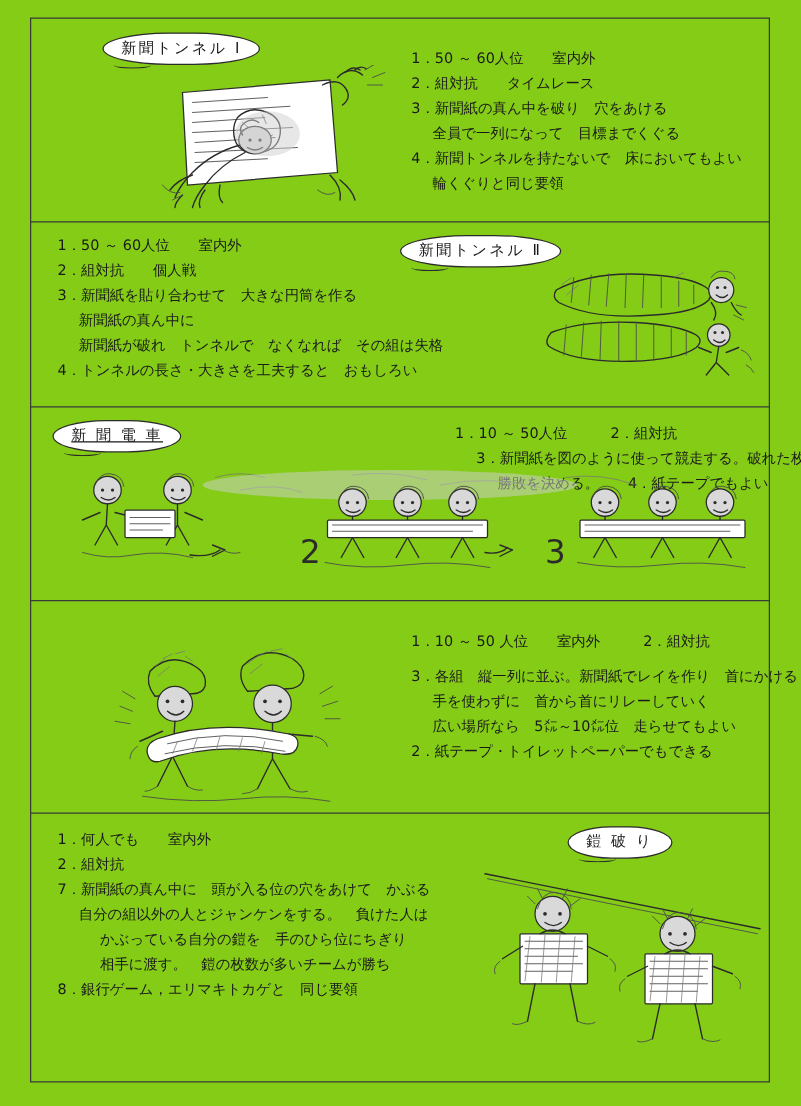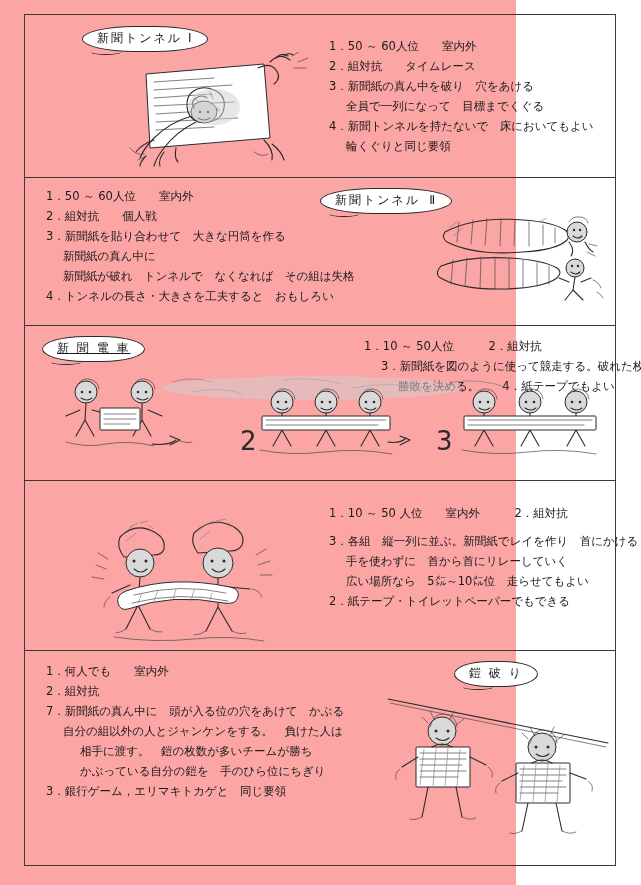--- a/index.html
+++ b/index.html
@@ -8,25 +8,25 @@
     background: #ffffff;
   }
   body {
     width: 641px;
     height: 885px;
     font-family: "Liberation Sans", sans-serif;
     color: #1a1a1a;
   }
   .page {
     position: relative;
-    width: 516px;
+    width: 641px;
     height: 885px;
     box-sizing: border-box;
     padding: 14px 16px;
-    background: #fca5a5;
+    background: #84cc16;
   }
   .page-frame {
     position: absolute;
     left: 24px;
     top: 14px;
     width: 592px;
     height: 852px;
     border: 1px solid #3a3a3a;
     box-sizing: border-box;
     pointer-events: none;
@@ -163,21 +163,21 @@
       <span class="line">1．50 ～ 60人位　　室内外</span>
       <span class="line">2．組対抗　　タイムレース</span>
       <span class="line">3．新聞紙の真ん中を破り　穴をあける</span>
       <span class="line indent1">全員で一列になって　目標までくぐる</span>
       <span class="line">4．新聞トンネルを持たないで　床においてもよい</span>
       <span class="line indent1">輪くぐりと同じ要領</span>
     </div>
   </div>
 
   <div class="section sec2">
-    <div class="title-bubble" style="left:296px; top:10px;font-family:Liberation Mono, monospace;">新聞トンネル Ⅱ</div>
+    <div class="title-bubble" style="left:296px; top:10px;">新聞トンネル Ⅱ</div>
 
     <div class="textcol" style="left:22px; top:8px;">
       <span class="line">1．50 ～ 60人位　　室内外</span>
       <span class="line">2．組対抗　　個人戦</span>
       <span class="line">3．新聞紙を貼り合わせて　大きな円筒を作る</span>
       <span class="line indent1">新聞紙の真ん中に</span>
       <span class="line indent1">新聞紙が破れ　トンネルで　なくなれば　その組は失格</span>
       <span class="line">4．トンネルの長さ・大きさを工夫すると　おもしろい</span>
     </div>
 
@@ -372,23 +372,23 @@
   </div>
 
   <div class="section sec5">
     <div class="title-bubble" style="left:430px; top:10px;">鎧 破 り</div>
 
     <div class="textcol" style="left:22px; top:10px;">
       <span class="line">1．何人でも　　室内外</span>
       <span class="line">2．組対抗</span>
       <span class="line">7．新聞紙の真ん中に　頭が入る位の穴をあけて　かぶる</span>
       <span class="line indent1">自分の組以外の人とジャンケンをする。　負けた人は</span>
+      <span class="line indent2">かぶっている自分の鎧を　手のひら位にちぎり</span>
       <span class="line indent2">相手に渡す。　鎧の枚数が多いチームが勝ち</span>
-      <span class="line indent2">かぶっている自分の鎧を　手のひら位にちぎり</span>
-      <span class="line">3．銀行ゲーム，エリマキトカゲと　同じ要領</span>
+      <span class="line">8．銀行ゲーム，エリマキトカゲと　同じ要領</span>
     </div>
 
     <div class="art" style="left:360px; top:40px; width:230px; height:150px;">
       <svg width="230" height="150" viewBox="0 0 230 150">
 
         <path class="sk" d="M4 8 L224 52"></path>
         <path class="sk-thin" d="M6 12 L222 56"></path>
 
         <g>
           <circle class="sk-fill" cx="58" cy="40" r="14"></circle>

